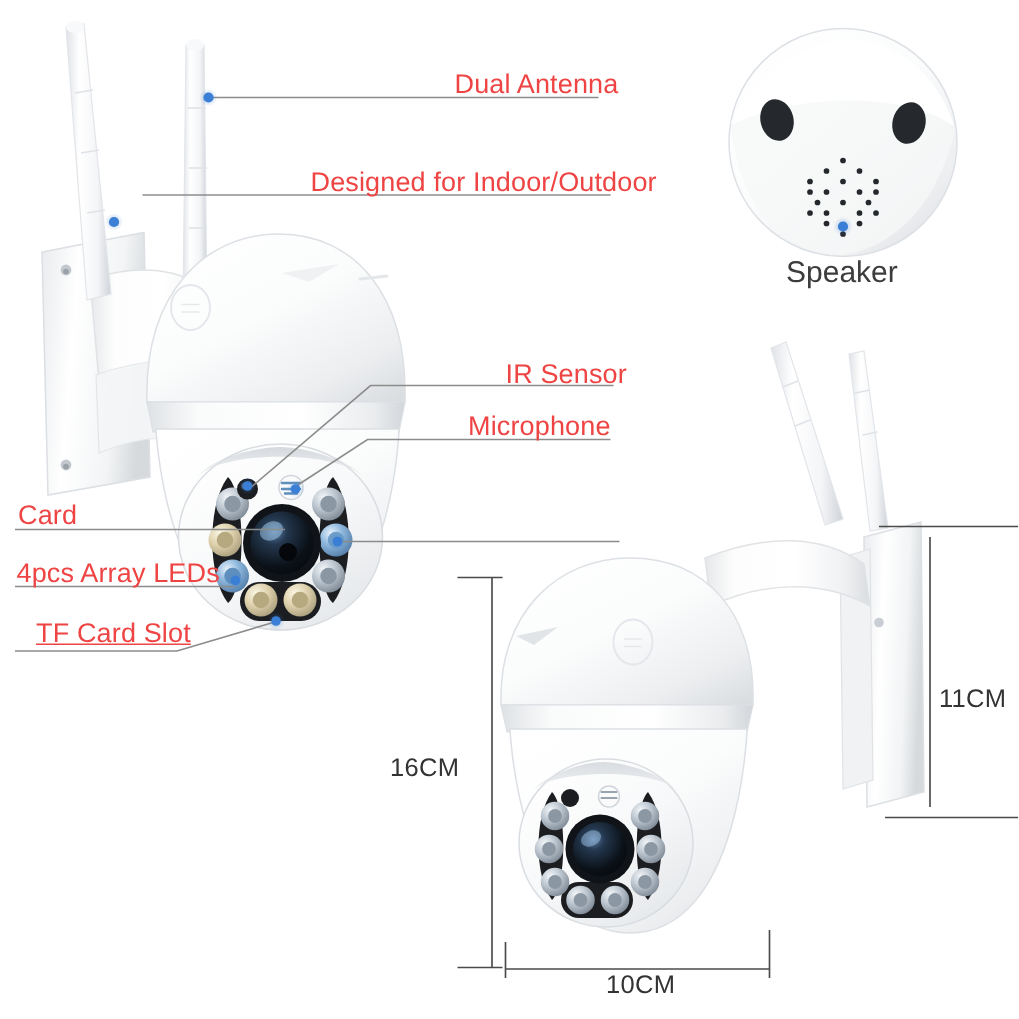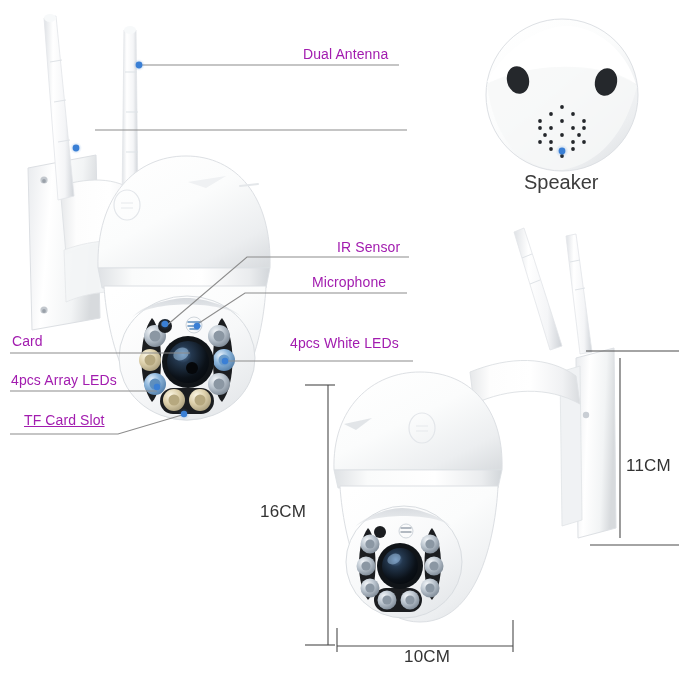--- a/index.html
+++ b/index.html
@@ -20,22 +20,22 @@
     overflow: hidden;
   }
   #art {
     position: absolute;
     left: 0; top: 0;
     width: 679px;
     height: 679px;
   }
   .lbl {
     position: absolute;
-    font-size: 14px;
-    color: #a21caf;
+    font-size: 18px;
+    color: #ef4444;
     letter-spacing: 0.1px;
     white-space: nowrap;
     line-height: 1;
   }
   .dim {
     position: absolute;
     font-size: 17px;
     color: #333333;
     letter-spacing: 0.2px;
     white-space: nowrap;
@@ -345,26 +345,26 @@
       <line x1="337" y1="646" x2="513" y2="646"></line>
 
       <line x1="586" y1="351" x2="679" y2="351"></line>
       <line x1="590" y1="545" x2="679" y2="545"></line>
       <line x1="620" y1="358" x2="620" y2="538"></line>
     </g>
   </svg>
 
   <div class="lbl" style="left:303px; top:47px;">Dual Antenna</div>
 
+  <div class="lbl" style="left:207px; top:112px;">Designed for Indoor/Outdoor</div>
 
   <div class="lbl" style="left:337px; top:240px;text-align:right;">IR Sensor</div>
 
   <div class="lbl" style="left:312px; top:275px;">Microphone</div>
 
-  <div class="lbl" style="left:290px; top:336px;">4pcs White LEDs</div>
 
   <div class="lbl" style="left:12px; top:334px;">Card</div>
 
   <div class="lbl" style="left:11px; top:363px;margin-top:10px;">4pcs Array LEDs</div>
 
   <div class="lbl" style="left:24px; top:413px;text-decoration:underline;">TF Card Slot</div>
 
   <div class="cap" style="left:524px; top:172px;">Speaker</div>
 
   <div class="dim" style="left:260px; top:503px;">16CM</div>

